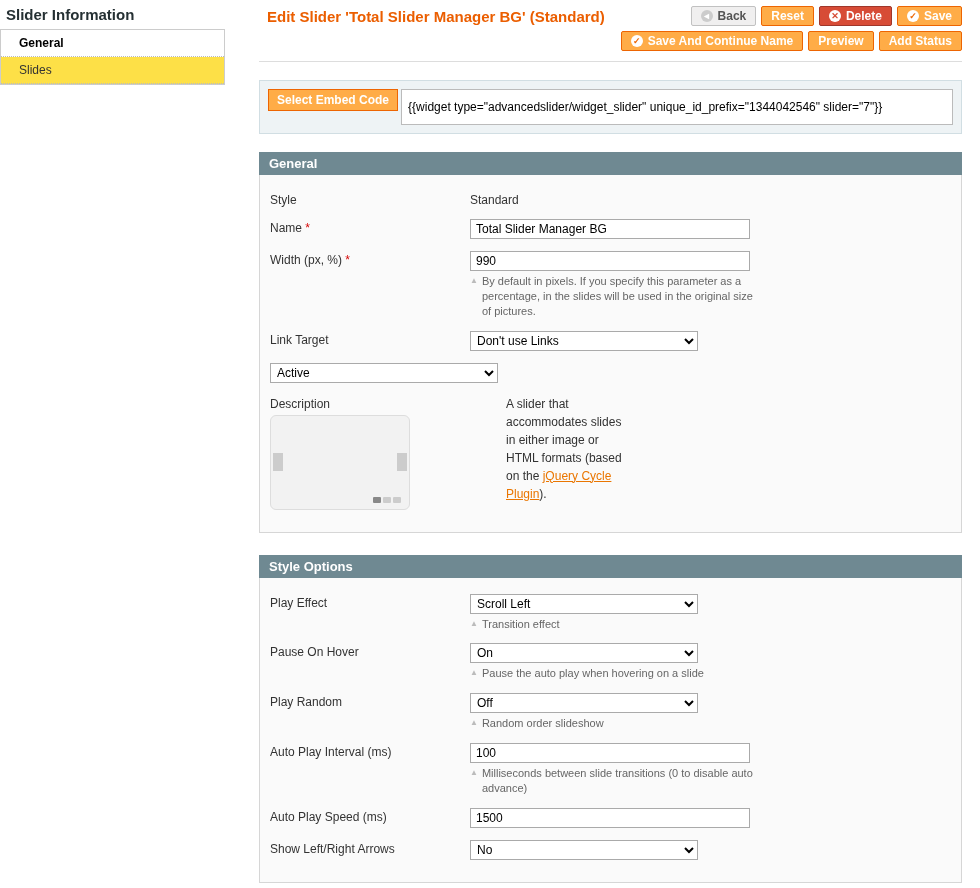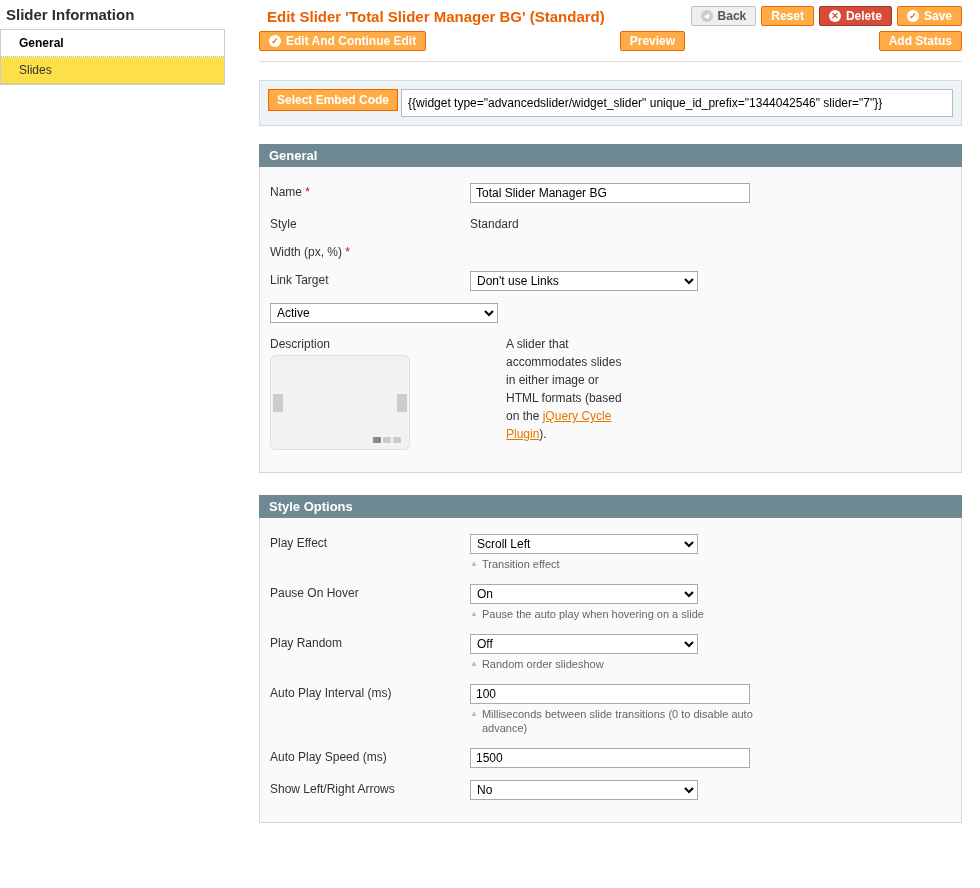--- a/index.html
+++ b/index.html
@@ -5,33 +5,33 @@
 * { box-sizing: border-box; margin: 0; padding: 0; }
 body { font-family: Arial, Helvetica, sans-serif; font-size: 12px; color: #2f2f2f; background: #fff; }
 .container { display: flex; width: 980px; }
 .sidebar { width: 225px; padding: 6px 0 0 0; }
 .sidebar-title { font-size: 15px; font-weight: bold; color: #253033; padding: 0 0 6px 6px; border-bottom: 1px solid #ccc; }
 .sidebar-tabs { border: 1px solid #ccc; border-top: none; }
 .sidebar-tab { padding: 6px 10px 6px 18px; font-size: 12px; cursor: pointer; border-bottom: 1px dotted #bbb; }
 .sidebar-tab.active { background: #fff; font-weight: bold; color: #000; }
 .sidebar-tab.inactive { background: #fde047; color: #333; }
 .main { flex: 1; padding: 6px 18px 0 34px; }
-.page-header { display: flex; align-items: center; justify-content: space-between; gap: 5px; margin-bottom: 10px; flex-wrap: wrap; }
+.page-header { display: flex; align-items: center; justify-content: flex-end; gap: 5px; margin-bottom: 10px; flex-wrap: wrap; }
 .page-title { font-size: 15px; font-weight: bold; color: #eb5e00; margin-right: auto; padding-left: 8px; }
 .btn { display: inline-flex; align-items: center; gap: 5px; padding: 2px 9px; border: 1px solid; border-radius: 2px; font-size: 12px; font-weight: bold; cursor: pointer; font-family: inherit; height: 20px; }
 .btn-grey { background: #f0efef; border-color: #c1c1c1; color: #555; }
 .btn-orange { background: #ffac47; border-color: #ed6502; color: #fff; }
 .btn-red { background: #d74c36; border-color: #a0362a; color: #fff; }
 .btn-icon-circle { width: 12px; height: 12px; border-radius: 50%; background: #fff; display: inline-flex; align-items: center; justify-content: center; font-size: 9px; color: #ed6502; font-weight: bold; }
 .btn-icon-circle.red { color: #d74c36; }
 .btn-icon-back { width: 12px; height: 12px; border-radius: 50%; background: #ccc; display: inline-flex; align-items: center; justify-content: center; font-size: 9px; color: #fff; }
 .divider { border-top: 1px solid #ddd; margin-bottom: 18px; }
 .embed-row { background: #eef3f5; border: 1px solid #d1dee3; padding: 8px; display: flex; align-items: flex-start; gap: 3px; margin-bottom: 18px; }
 .embed-btn { background: #ffac47; border: 1px solid #ed6502; color: #fff; font-weight: bold; padding: 3px 8px; font-size: 12px; cursor: pointer; font-family: inherit; }
-.embed-input { flex: 1; padding: 2px 6px; font-size: 12px; border: 1px solid #bbb; font-family: inherit; height: 28px; }
+.embed-input { flex: 1; padding: 2px 6px; font-size: 12px; border: 1px solid #bbb; font-family: inherit; height: 36px; }
 .section { margin-bottom: 22px; }
 .section-head { background: #6f8992; color: #fff; font-weight: bold; padding: 4px 10px; font-size: 13px; }
 .section-body { background: #fafafa; border: 1px solid #d6d6d6; border-top: none; padding: 16px 10px 10px 10px; }
 .form-row { display: flex; margin-bottom: 12px; }
 .form-label { width: 200px; padding-top: 2px; font-size: 12px; color: #333; }
 .req { color: #d40707; }
 .form-field { flex: 1; max-width: 285px; }
 .form-field-wide { flex: 1; max-width: 400px; position: relative; }
 .txt-input { width: 280px; padding: 2px 5px; font-size: 12px; border: 1px solid #aaa; font-family: inherit; height: 20px; }
 .sel-input { width: 228px; padding: 1px 2px; font-size: 12px; border: 1px solid #aaa; font-family: inherit; height: 20px; background: #fff; }
@@ -74,52 +74,58 @@
       <button class="btn btn-red">
           <span class="btn-icon-circle red">✕</span>
           <span>Delete</span>
         </button>
       <button class="btn btn-orange">
           <span class="btn-icon-circle">✓</span>
           <span>Save</span>
         </button>
       <button class="btn btn-orange">
           <span class="btn-icon-circle">✓</span>
-          <span>Edit And Continue Edit</span>
+          <span>Save And Continue Name</span>
         </button>
       <button class="btn btn-orange">
           <span>Preview</span>
         </button>
       <button class="btn btn-orange">
           <span>Add Status</span>
         </button>
     </div>
     <div class="divider"></div>
 
     <div class="embed-row">
       <button class="embed-btn"><span>Select Embed Code</span></button>
       <input class="embed-input" type="text" value="{{widget type=&quot;advancedslider/widget_slider&quot; unique_id_prefix=&quot;1344042546&quot; slider=&quot;7&quot;}}" style="">
     </div>
 
     <div class="section">
       <div class="section-head">General</div>
       <div class="section-body">
 
         <div class="form-row">
+          <div class="form-label">Style</div>
+          <div class="form-field static-val">Standard</div>
+        </div>
+
+        <div class="form-row">
           <div class="form-label"><span>Name</span> <span class="req">*</span></div>
           <div class="form-field"><input class="txt-input" type="text" value="Total Slider Manager BG" style=""></div>
         </div>
 
         <div class="form-row">
-          <div class="form-label">Style</div>
-          <div class="form-field static-val">Standard</div>
-        </div>
-
-        <div class="form-row">
           <div class="form-label"><span>Width (px, %)</span> <span class="req">*</span></div>
+          <div class="form-field">
+            <input class="txt-input" type="text" value="990" style="">
+            <div class="hint">
+                <span>By default in pixels. If you specify this parameter as a percentage, in the slides will be used in the original size of pictures.</span>
+              </div>
+          </div>
         </div>
 
 
         <div class="form-row">
           <div class="form-label">Link Target</div>
           <div class="form-field"><select class="sel-input"><option>Don't use Links</option></select></div>
         </div>
 
         <div class="form-row">
           <div class="form-field"><select class="sel-input"><option>Active</option></select></div>

